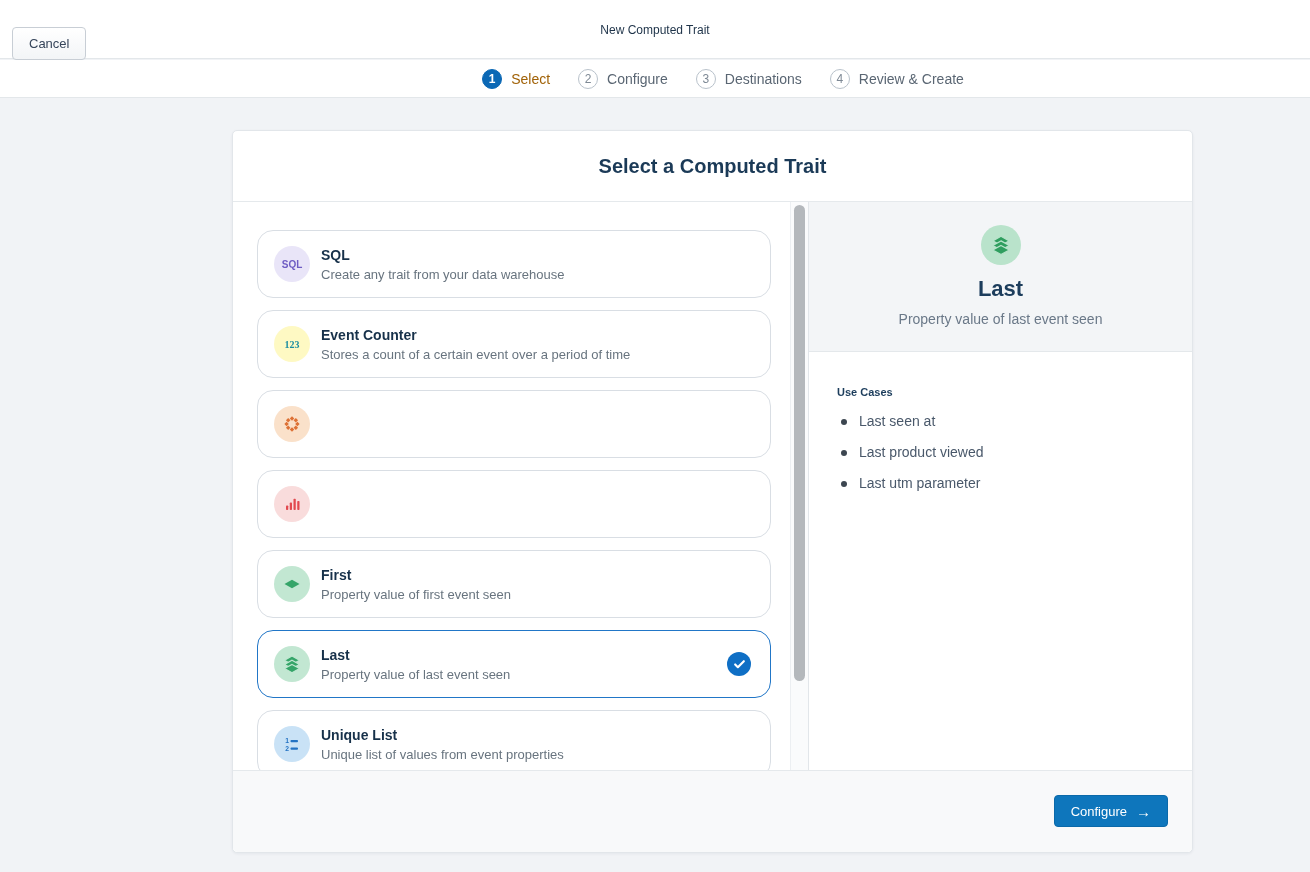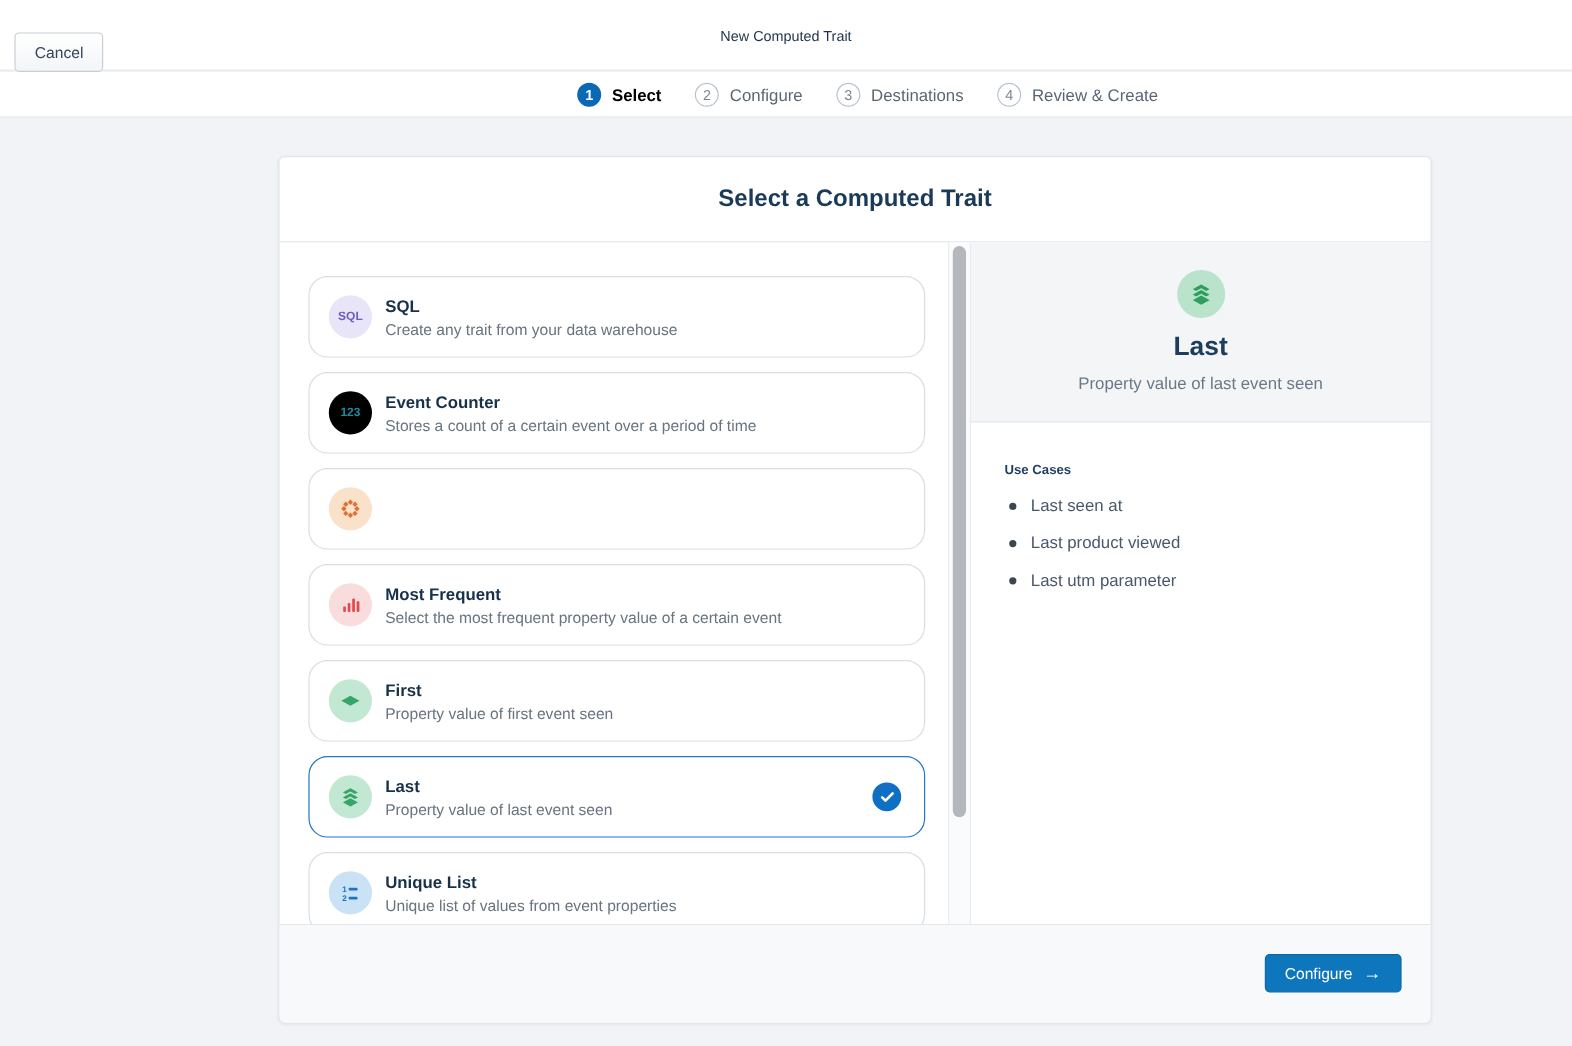--- a/index.html
+++ b/index.html
@@ -37,21 +37,21 @@
     padding-left:136px;
   }
   .step { display:flex; align-items:center; gap:9px; cursor:pointer; }
   .step-circle {
     width:20px; height:20px; border-radius:50%;
     display:flex; align-items:center; justify-content:center;
     font-size:12px; color:#7d8894; border:1px solid #b9c2cb; background:#fff;
   }
   .step-label { font-size:14px; color:#5a6673; }
   .step.active .step-circle { background:#0b68b5; border-color:#0b68b5; color:#ffffff; font-weight:600; }
-  .step.active .step-label { color:#000000; font-weight:700; }
+  .step.active .step-label { color:#a16207; font-weight:400; }
 
   
   .card {
     position:absolute; left:232px; top:130px; width:961px; height:723px;
     background:#ffffff; border:1px solid #e2e6ea; border-radius:5px;
     box-shadow:0 1px 3px rgba(20,40,60,0.06);
     display:flex; flex-direction:column;justify-content:space-between;
   }
   .card-header {
     height:71px; flex:0 0 71px;
@@ -179,21 +179,21 @@
       <div class="trait-item">
         <span class="icon-circle" style="background: rgb(233, 229, 248); color: rgb(110, 92, 195);">SQL</span>
         <span class="trait-text">
           <span class="trait-title">SQL</span>
           <span class="trait-desc">Create any trait from your data warehouse</span>
         </span>
 
       </div>
 
       <div class="trait-item">
-        <span class="icon-circle" style="background: #000000; color: rgb(26, 140, 161);">123</span>
+        <span class="icon-circle" style="background: #fef9c3; color: rgb(26, 140, 161); font-family: Liberation Serif, serif;">123</span>
         <span class="trait-text">
           <span class="trait-title">Event Counter</span>
           <span class="trait-desc">Stores a count of a certain event over a period of time</span>
         </span>
 
       </div>
 
       <div class="trait-item">
         <span class="icon-circle" style="background: rgb(250, 225, 202); color: rgb(221, 113, 53);">
           <svg width="20" height="20" viewBox="0 0 24 24" fill="currentColor">
@@ -212,24 +212,20 @@
 
       <div class="trait-item">
         <span class="icon-circle" style="background: rgb(249, 220, 220); color: rgb(226, 73, 79);">
           <svg width="18" height="18" viewBox="0 0 24 24" fill="currentColor">
             <rect x="4" y="14" width="3" height="6" rx="1"></rect>
             <rect x="9" y="10" width="3" height="10" rx="1"></rect>
             <rect x="14" y="5" width="3" height="15" rx="1"></rect>
             <rect x="19" y="8" width="3" height="12" rx="1"></rect>
           </svg>
         </span>
-        <span class="trait-text">
-          <span class="trait-title">Most Frequent</span>
-          <span class="trait-desc">Select the most frequent property value of a certain event</span>
-        </span>
 
       </div>
 
       <div class="trait-item">
         <span class="icon-circle" style="background: rgb(194, 231, 210); color: rgb(53, 165, 105);">
           <svg width="20" height="20" viewBox="0 0 24 24" fill="currentColor">
             <polygon points="12,7 21,12 12,17 3,12"></polygon>
           </svg>
         </span>
         <span class="trait-text">

